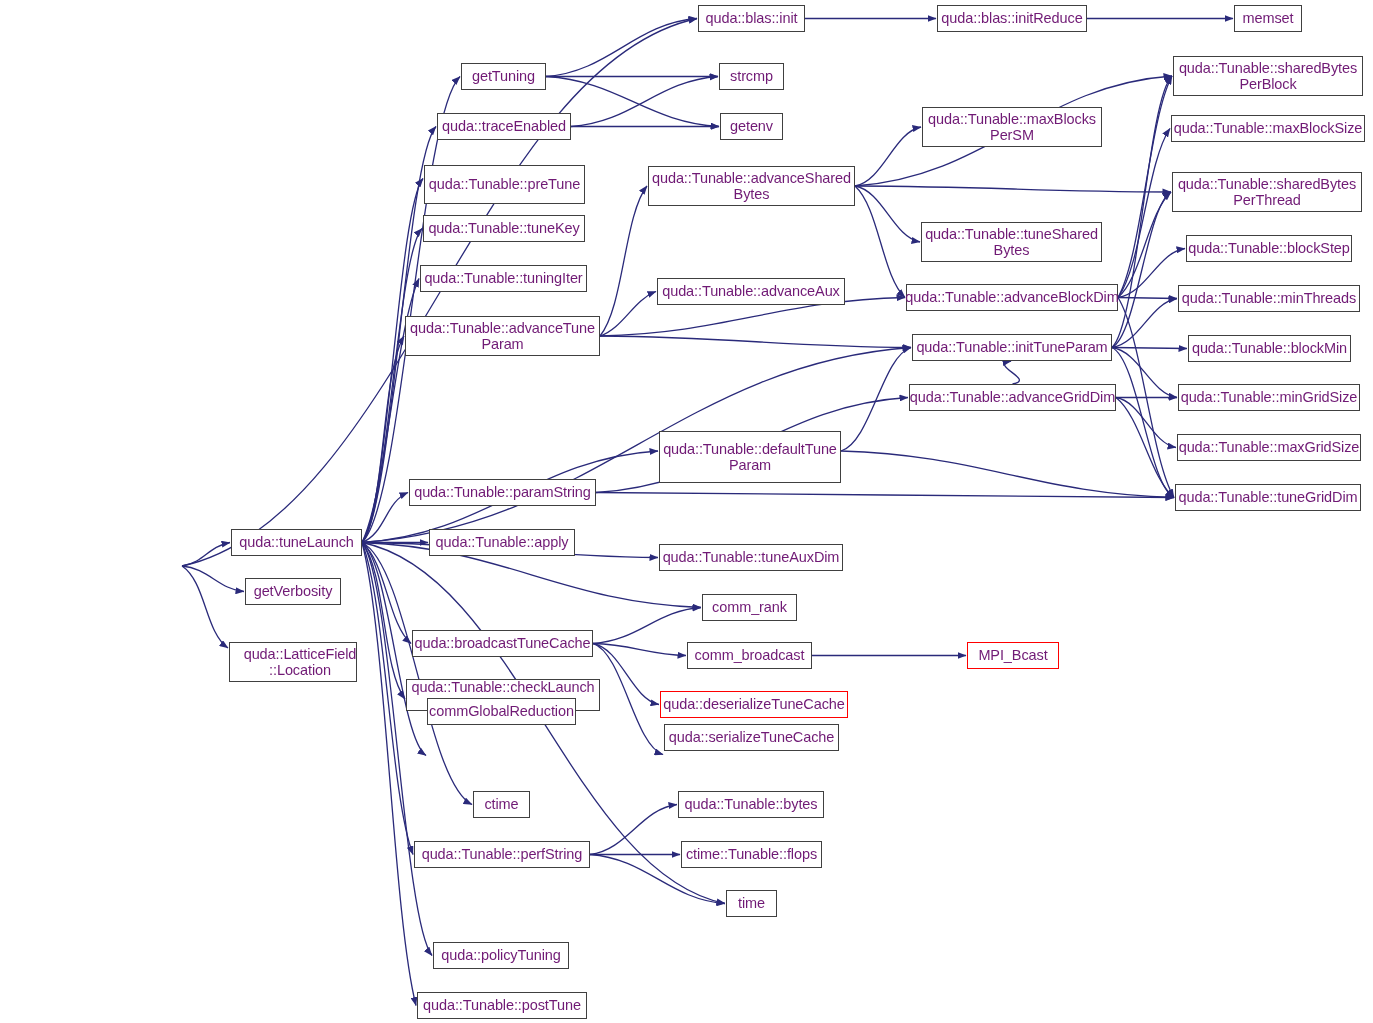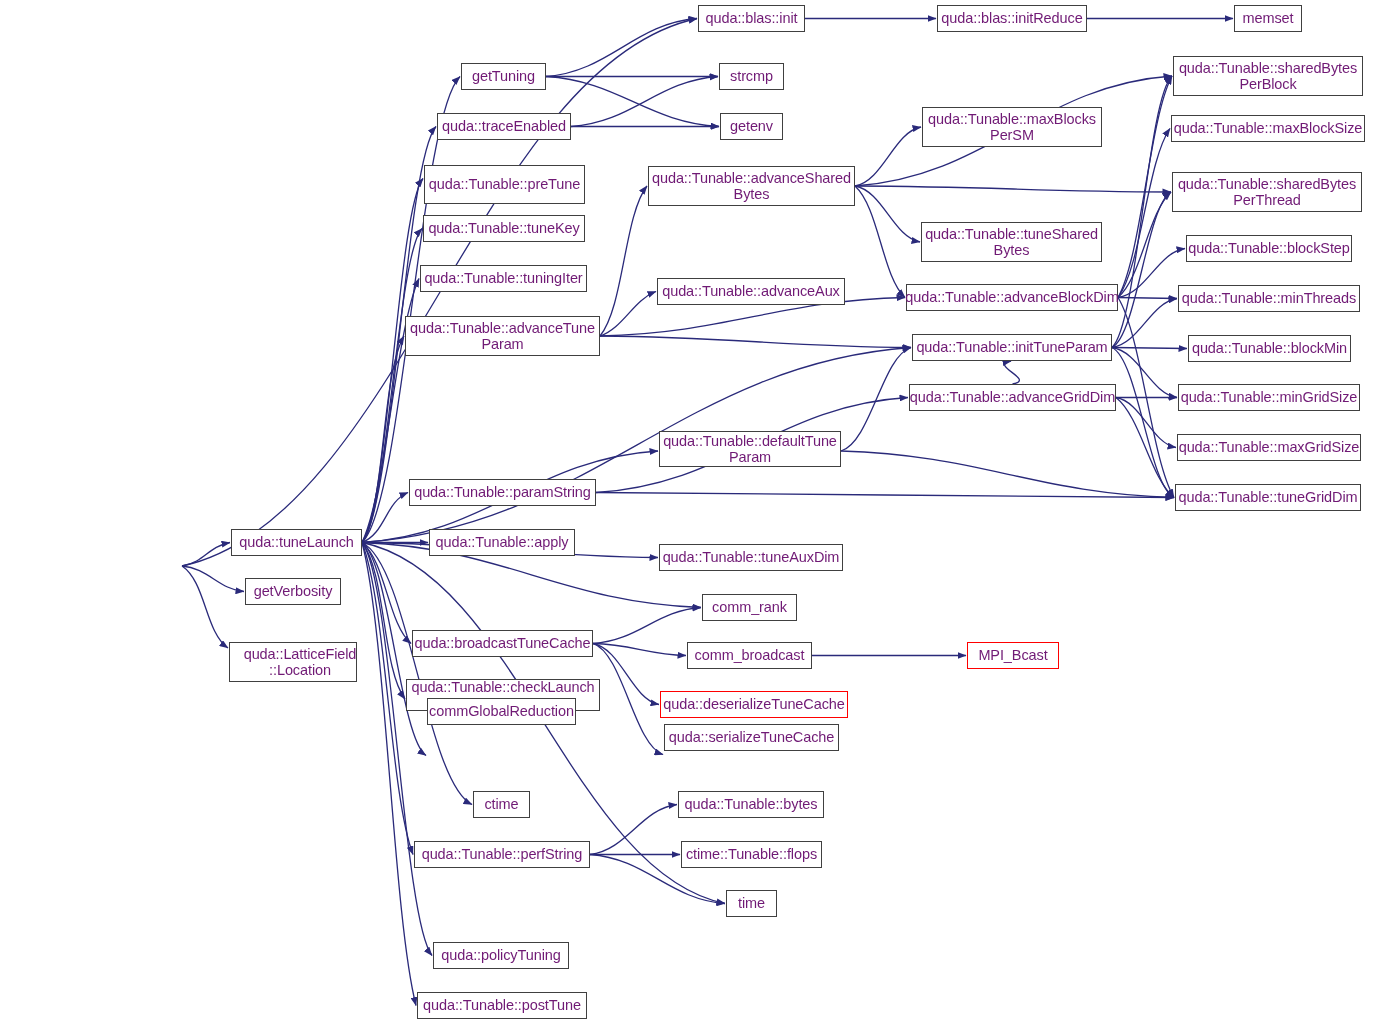--- a/index.html
+++ b/index.html
@@ -148,21 +148,21 @@
     <div class="node" style="left: 473px; top: 791px; width: 57px; height: 27px;">ctime</div>
     <div class="node" style="left: 414px; top: 841px; width: 176px; height: 27px;">quda::Tunable::perfString</div>
     <div class="node" style="left: 433px; top: 942px; width: 136px; height: 27px;">quda::policyTuning</div>
     <div class="node" style="left: 417px; top: 992px; width: 170px; height: 27px;">quda::Tunable::postTune</div>
     <div class="node" style="left: 698px; top: 5px; width: 107px; height: 27px;">quda::blas::init</div>
     <div class="node" style="left: 719px; top: 63px; width: 65px; height: 27px;">strcmp</div>
     <div class="node" style="left: 720px; top: 113px; width: 63px; height: 27px;">getenv</div>
     <div class="node" style="left: 648px; top: 166px; width: 207px; height: 40px;">quda::Tunable::advanceShared
 Bytes</div>
     <div class="node" style="left: 657px; top: 278px; width: 188px; height: 27px;">quda::Tunable::advanceAux</div>
-    <div class="node" style="left: 659px; top: 431px; width: 182px; height: 36px;">quda::Tunable::defaultTune
+    <div class="node" style="left: 659px; top: 431px; width: 182px; height: 52px;">quda::Tunable::defaultTune
 Param</div>
     <div class="node" style="left: 659px; top: 544px; width: 184px; height: 27px;">quda::Tunable::tuneAuxDim</div>
     <div class="node" style="left: 702px; top: 594px; width: 95px; height: 27px;">comm_rank</div>
     <div class="node" style="left: 687px; top: 642px; width: 125px; height: 27px;">comm_broadcast</div>
     <div class="node warn" style="left: 660px; top: 691px; width: 188px; height: 27px;">quda::deserializeTuneCache</div>
     <div class="node" style="left: 664px; top: 724px; width: 175px; height: 27px;">quda::serializeTuneCache</div>
     <div class="node" style="left: 678px; top: 791px; width: 146px; height: 27px;">quda::Tunable::bytes</div>
     <div class="node" style="left: 681px; top: 841px; width: 141px; height: 27px;">ctime::Tunable::flops</div>
     <div class="node" style="left: 726px; top: 890px; width: 51px; height: 27px;">time</div>
     <div class="node" style="left: 937px; top: 5px; width: 150px; height: 27px;">quda::blas::initReduce</div>

